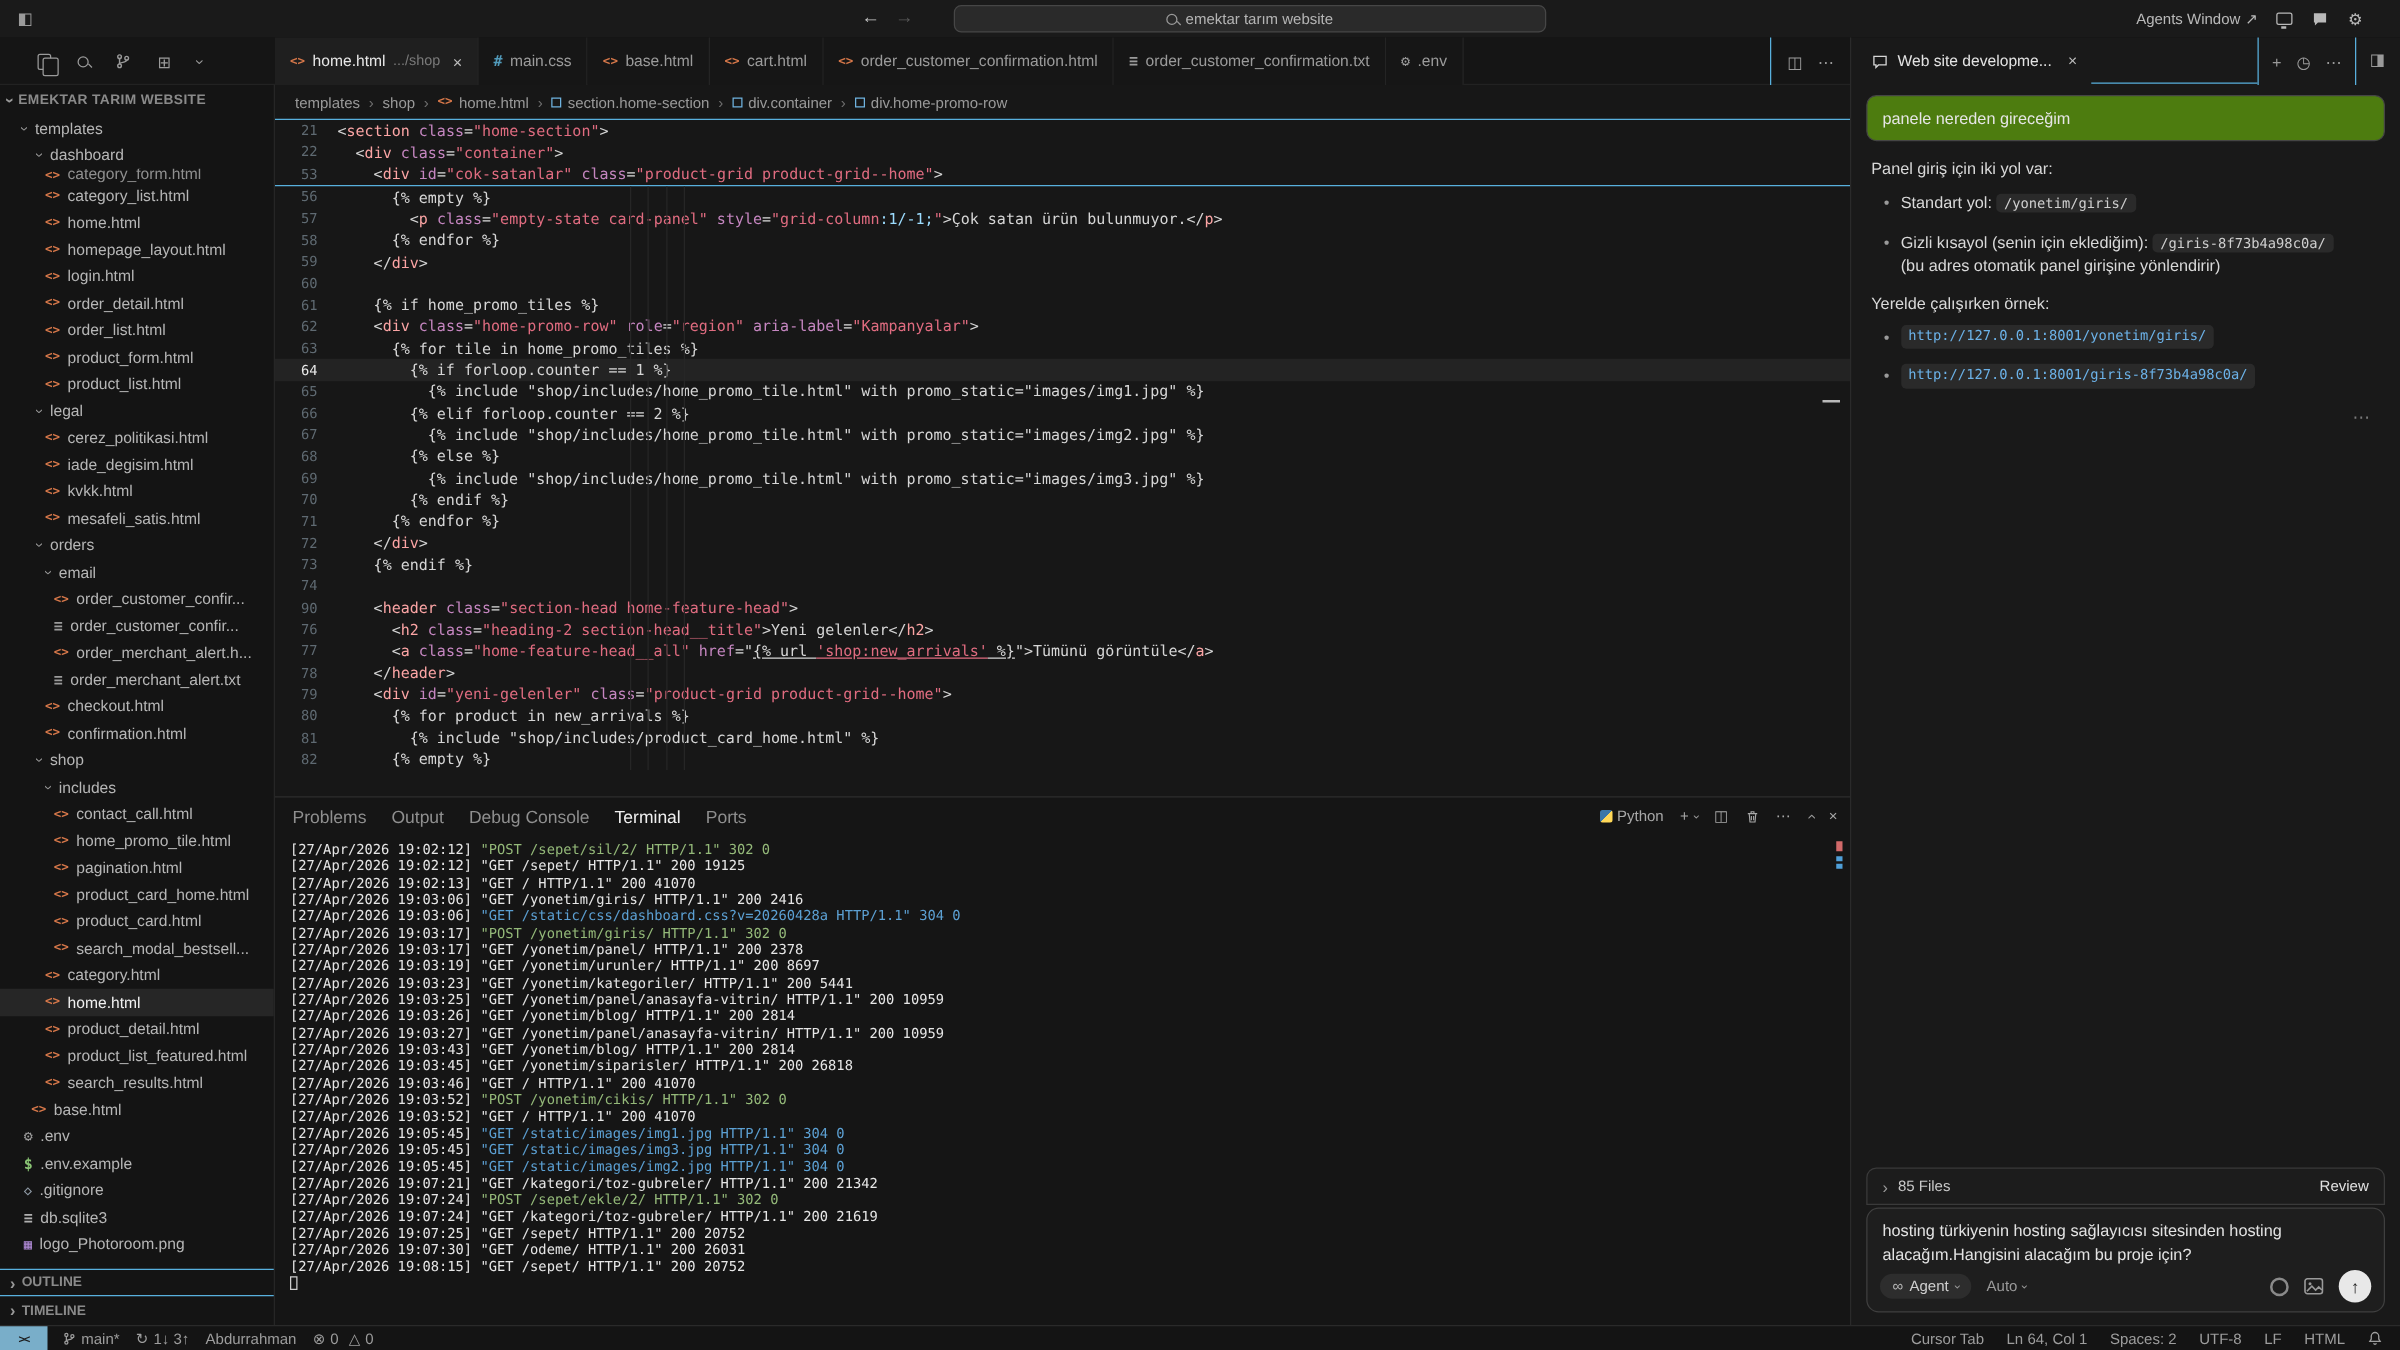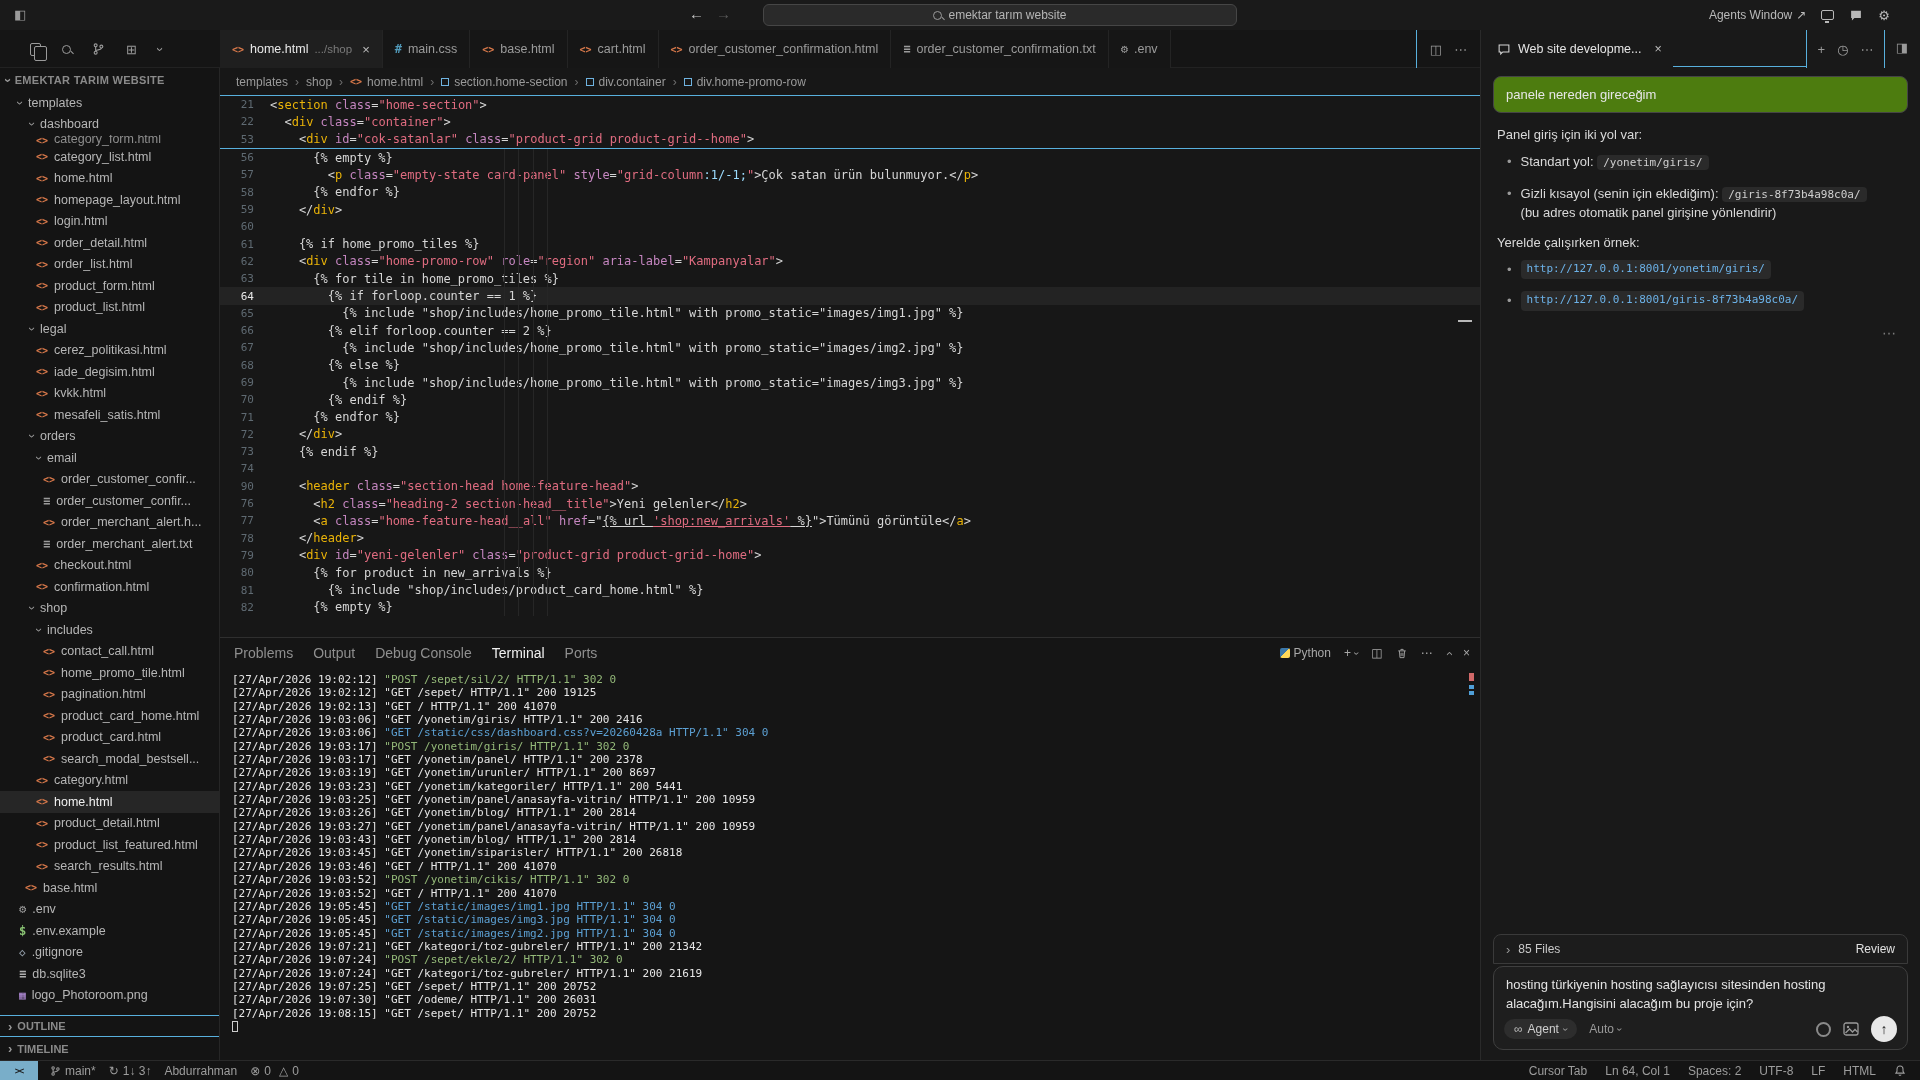--- a/index.html
+++ b/index.html
@@ -75,21 +75,21 @@
   .bsep { color:#6e6e6e; }
   .cube { width:8px; height:8px; border:1.2px solid #6fb3e0; display:inline-block; }
   #sticky { position:absolute; left:0; top:28px; width:100%; border-bottom:1px solid #58b0dd; background:#171717; }
   #code { position:absolute; left:0; top:81px; width:100%; }
   .cl { height:17.3px; display:flex; align-items:center; position:relative; }
   .cl.cur { background:rgba(255,255,255,.055); }
   .cl.cur .ln { color:#e8e8e8; }
   .ln { width:50px; padding-right:16px; text-align:right; color:#5f6a72; flex:none;
     font-family:"DejaVu Sans Mono", monospace; font-size:11px; }
   .pre { font-family:"DejaVu Sans Mono", monospace; font-size:12px; white-space:pre; }
-  .tk-w { color:#d6d6d6; } .tk-b { color:#eab308;margin-top:16px; } .tk-v { color:#c586c0; } .tk-p { color:#e06c80; }
+  .tk-w { color:#d6d6d6; } .tk-b { color:#fca5a5;margin-top:16px; } .tk-v { color:#c586c0; } .tk-p { color:#e06c80; }
   .tk-lb { color:#9cdcfe; } .tk-wu { color:#d6d6d6; text-decoration:underline; } .tk-pu { color:#e06c80; text-decoration:underline; }
   .guide { position:absolute; top:81px; width:1px; height:467px; background:#262626; }
   #ov-dash { position:absolute; right:8px; top:252px; width:14px; height:2px; background:#b9b9b9; }
 
   
   #terminal { position:absolute; left:220px; top:637px; width:1260px; height:423px; background:#151515; border-top:1px solid #2f2f2f; }
   #term-tabs { position:absolute; left:0; top:0; width:100%; height:30px; display:flex; align-items:center; }
   #term-tabs-left { display:flex; gap:20px; padding-left:14px; font-size:14px; color:#8f8f8f;justify-content:center; }
   .ttab.active { color:#f0f0f0; }
   #term-right { position:absolute; right:10px; top:0; height:30px; display:flex; align-items:center; gap:13px;

